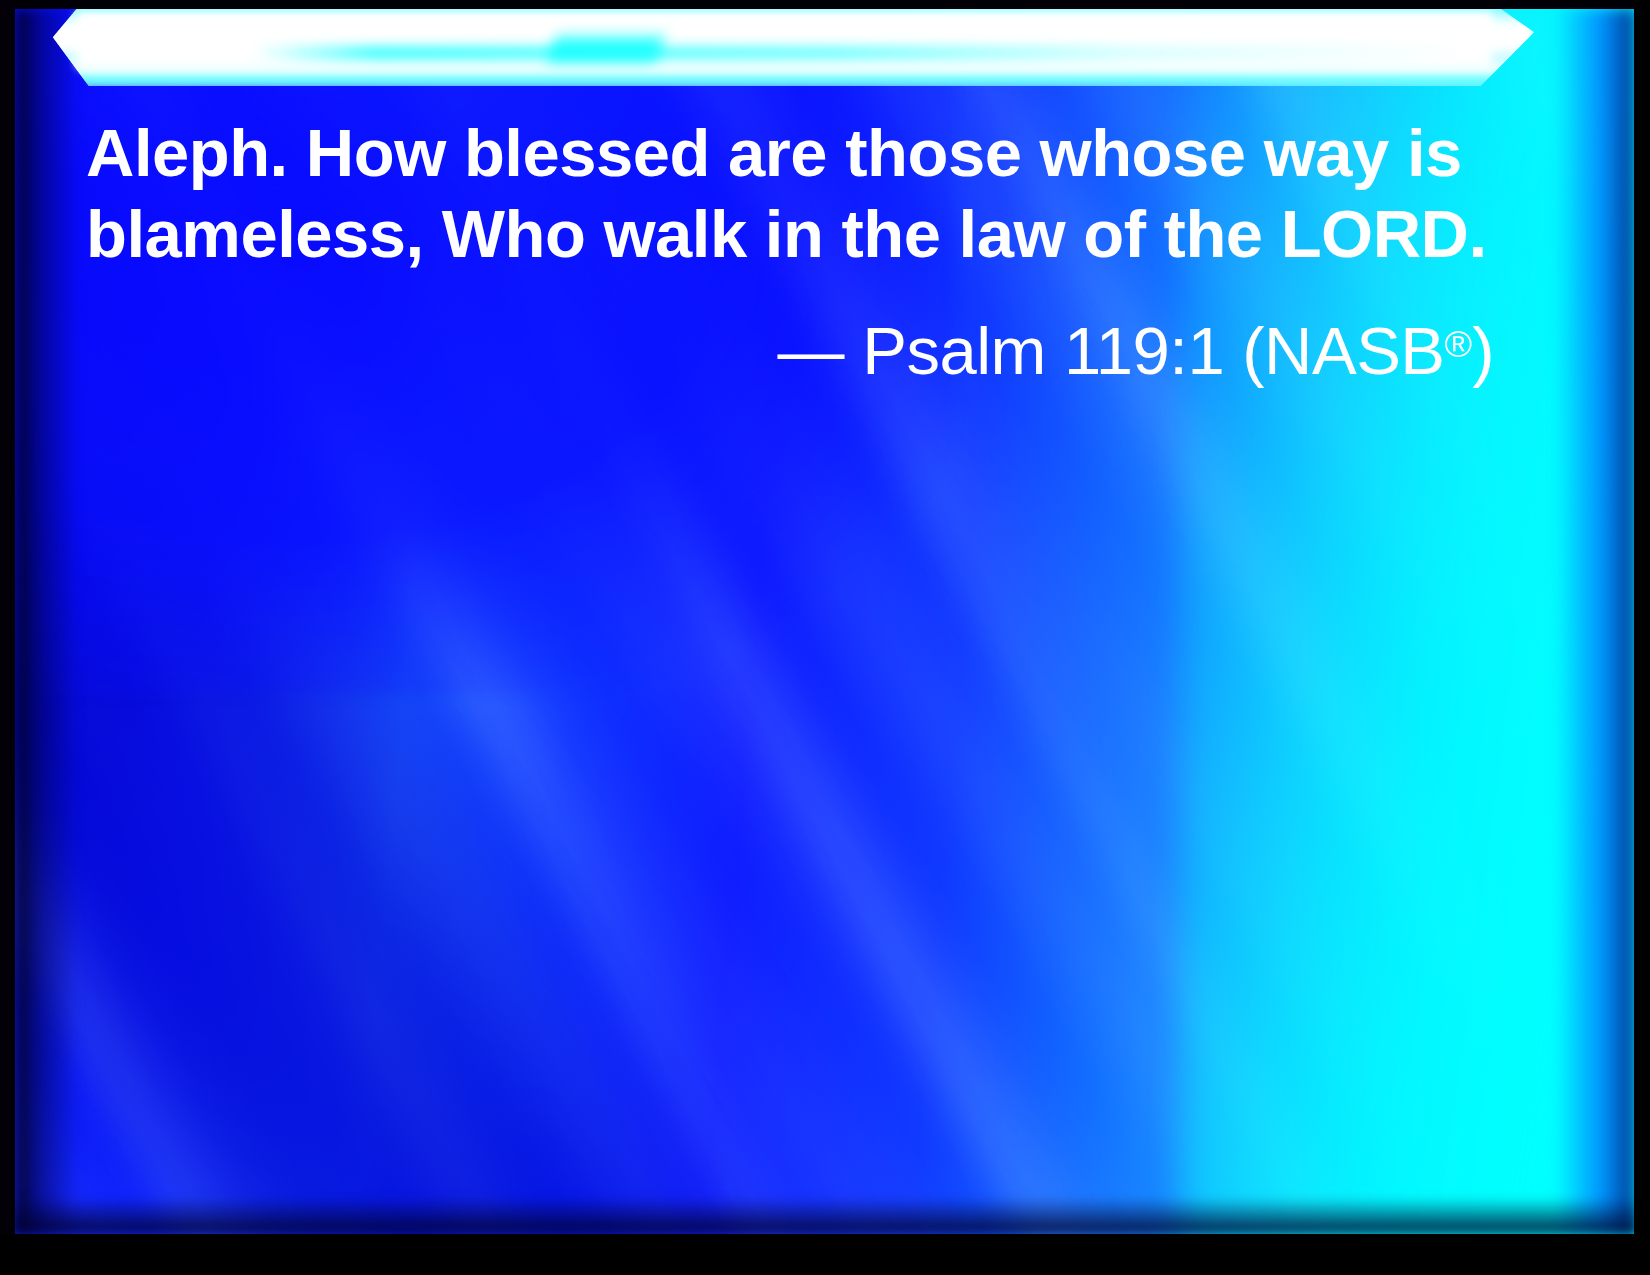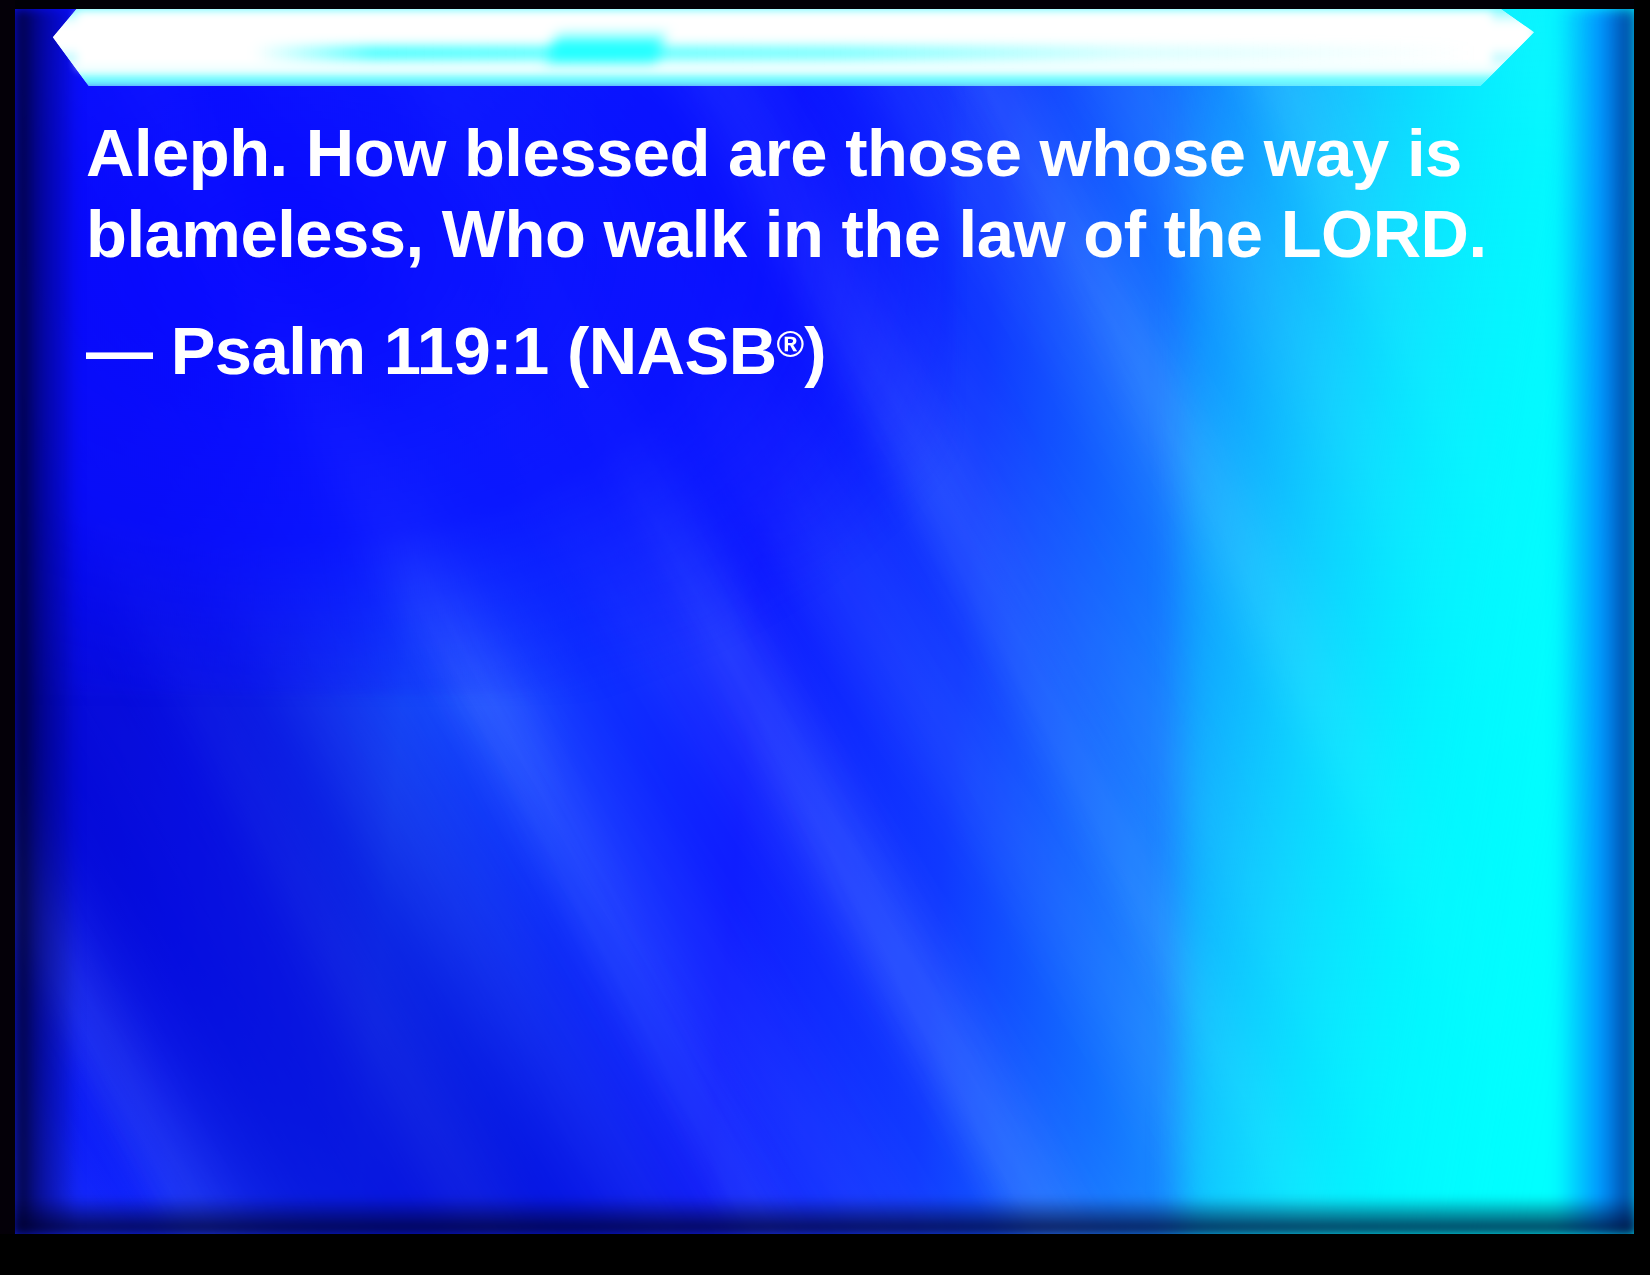--- a/index.html
+++ b/index.html
@@ -279,25 +279,26 @@
     line-height:81px;
     color:#ffffff;
     letter-spacing:-0.5px;
     white-space:normal;
     text-align:left;
   }
 
   .attribution {
     margin-top:30px;
     font-family:"Liberation Sans", sans-serif;
-    font-weight:bold;
+    font-weight:normal;
     font-size:67px;
     line-height:81px;
     color:#ffffff;
     letter-spacing:-0.5px;
+    text-align:right;
     padding-right:12px;
   }
   .attribution .reg {
     font-size:.56em;
     vertical-align:.46em;
     letter-spacing:0;
   }
 </style>
 </head>
 <body>

